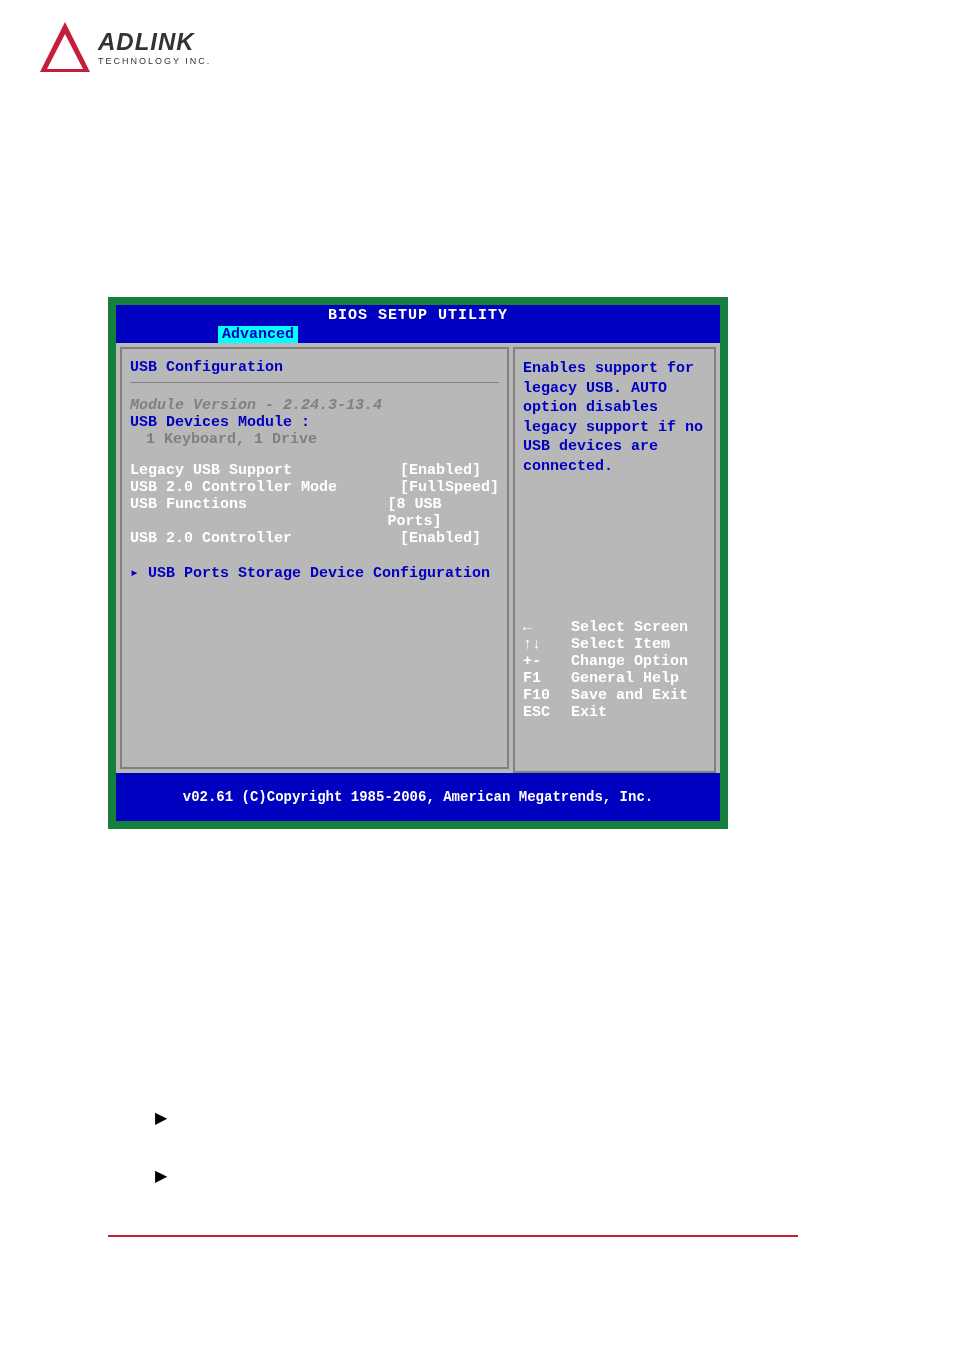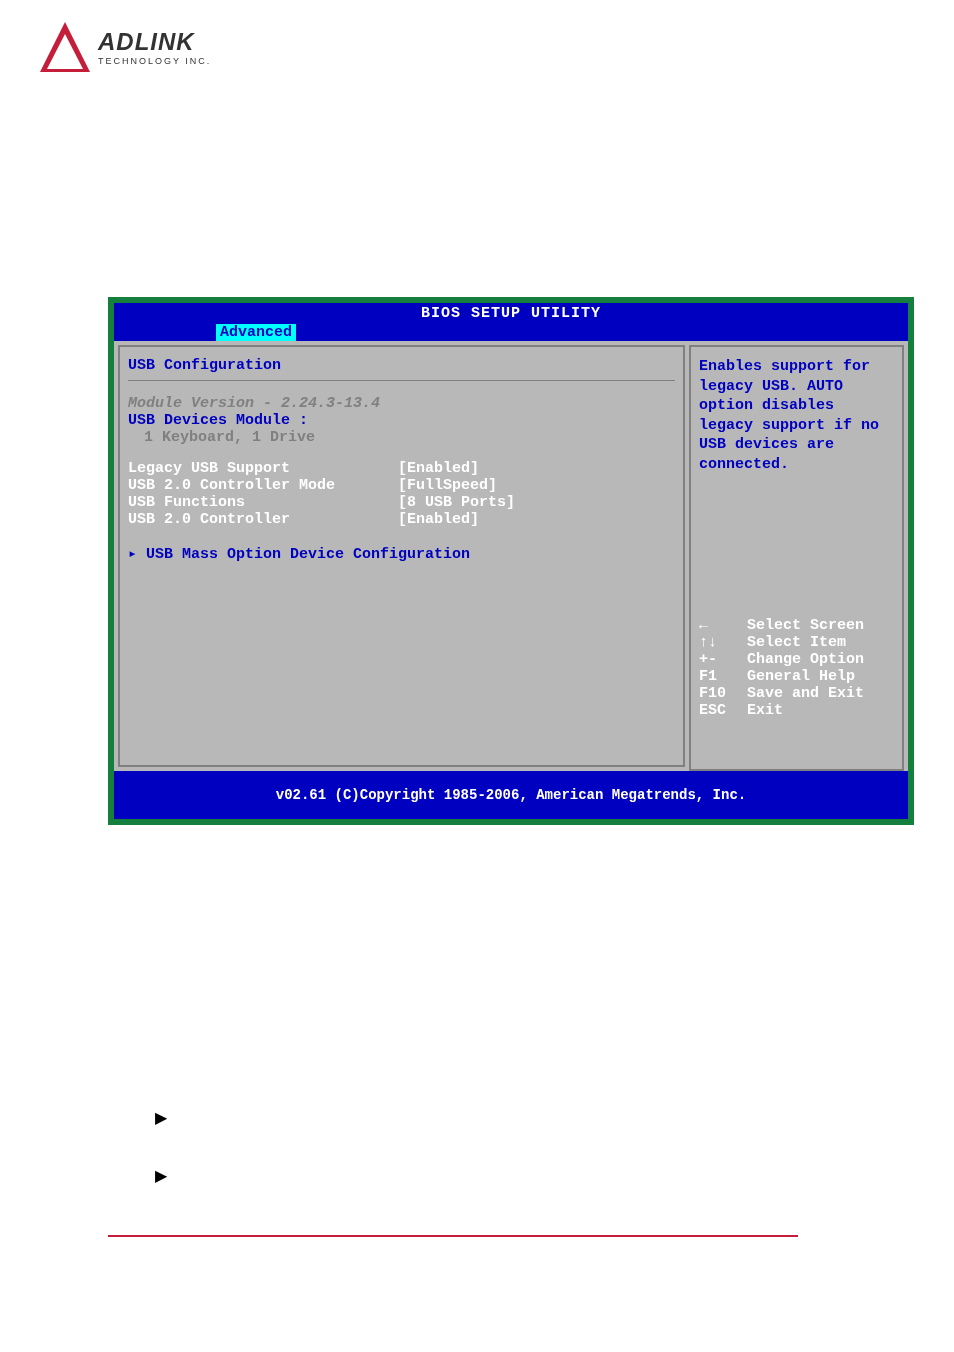--- a/index.html
+++ b/index.html
@@ -60,22 +60,22 @@
     .logo-subtitle {
       font-size: 9px;
       color: #333;
       letter-spacing: 2px;
     }
     
     .bios-container {
       position: absolute;
       top: 297px;
       left: 108px;
-      width: 806px;
-      border: 6px solid #15803d;
+      width: 620px;
+      border: 8px solid #15803d;
     }
     
     .bios-title-bar {
       background: #0000c0;
       color: #ffffff;
       text-align: center;
       padding: 2px 0;
       font-family: 'Courier New', monospace;
       font-weight: bold;
       font-size: 15px;
@@ -260,21 +260,21 @@
       </div>
       <div class="option-row">
         <span class="option-label">USB Functions</span>
         <span class="option-value">[8 USB Ports]</span>
       </div>
       <div class="option-row">
         <span class="option-label">USB 2.0 Controller</span>
         <span class="option-value">[Enabled]</span>
       </div>
 
-      <div class="submenu-row">▸ USB Mass Option Device Configuration</div>
+      <div class="submenu-row">▸ USB Ports Storage Device Configuration</div>
     </div>
 
     <div class="bios-right">
       <div class="help-text">Enables support for legacy USB. AUTO option disables legacy support if no USB devices are connected.</div>
 
       <div class="nav-keys">
         <div class="nav-row">
           <span class="nav-key">←</span>
           <span>Select Screen</span>
         </div>

